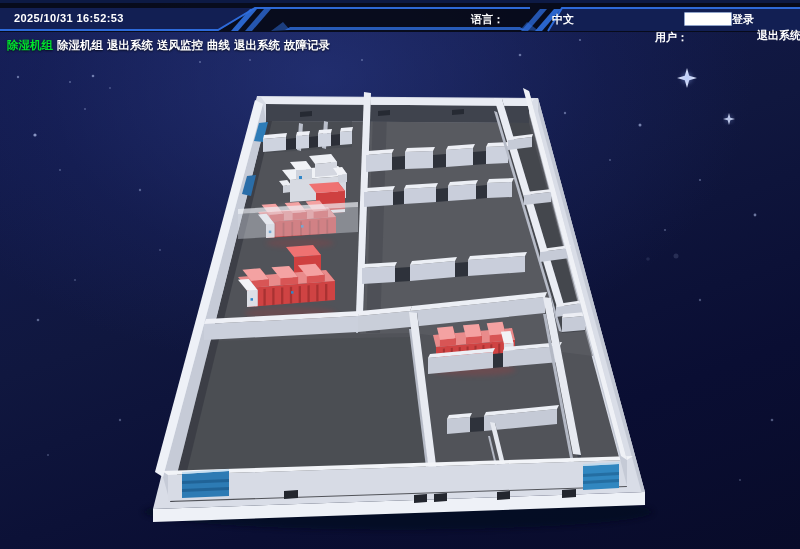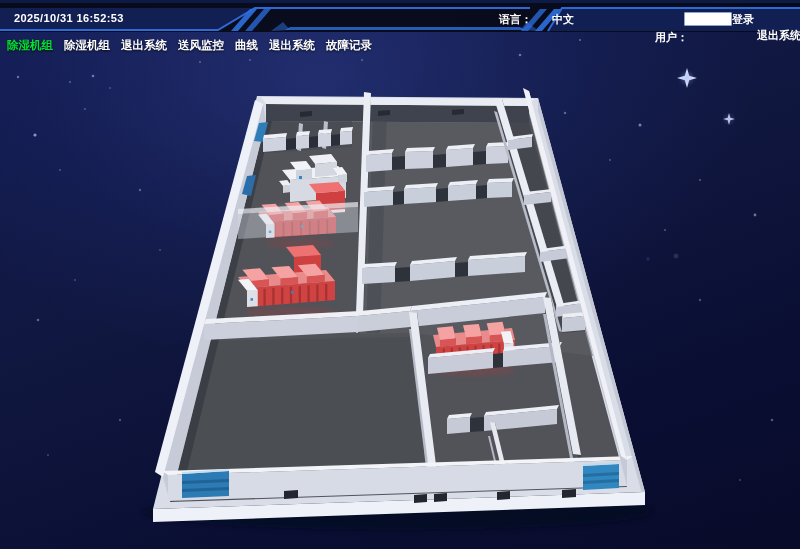--- a/index.html
+++ b/index.html
@@ -10,29 +10,29 @@
       radial-gradient(ellipse 620px 420px at 40% 14%, rgba(46,62,140,.55) 0%, rgba(30,42,110,.25) 45%, rgba(0,0,0,0) 70%),
       linear-gradient(160deg,#141d55 0%, #10173f 45%, #0a0e33 75%, #080b29 100%);
   }
   
   #header{position:absolute;left:0;top:0;width:728px;height:56px;z-index:5;}
   #header svg{position:absolute;left:0;top:0;}
   .hdr-text{position:absolute;color:#fff;font-weight:bold;font-size:11px;white-space:nowrap;}
   #time-text{left:14px;top:12px;letter-spacing:.4px;}
   #page-title{left:0;right:0;top:5px;text-align:center;font-size:18px;letter-spacing:1px;
     text-shadow:0 0 8px rgba(90,150,255,.55);}
-  #lang-label{left:499px;top:12px;}
+  #lang-label{left:471px;top:12px;}
   #lang-value{left:552px;top:12px;}
   #user-label{left:655px;top:30px;}
   #user-input{position:absolute;left:684px;top:12px;width:42px;height:12px;
     background:#fff;border:1px solid #8fa2c8;border-radius:1px;padding:0 2px;font-size:9px;}
   #login-btn{left:732px;top:12px;cursor:pointer;}
   #logout-btn{left:757px;top:12px;cursor:pointer;margin-top:16px;}
   
-  #nav{position:absolute;left:5px;top:37px;display:flex;gap:7px;z-index:6;}
+  #nav{position:absolute;left:5px;top:37px;display:flex;z-index:6;}
   .nav-item{color:#fff;font-size:11.5px;font-weight:bold;cursor:pointer;
     text-shadow:0 1px 2px rgba(0,0,0,.7);padding:1px 2px;white-space:nowrap;}
   .nav-item.active{color:#00e32d;}
   
   #scene{position:absolute;left:0;top:0;z-index:2;}
 </style>
 </head>
 <body>
 
 <svg id="scene" width="800" height="549" viewBox="0 0 800 549">

